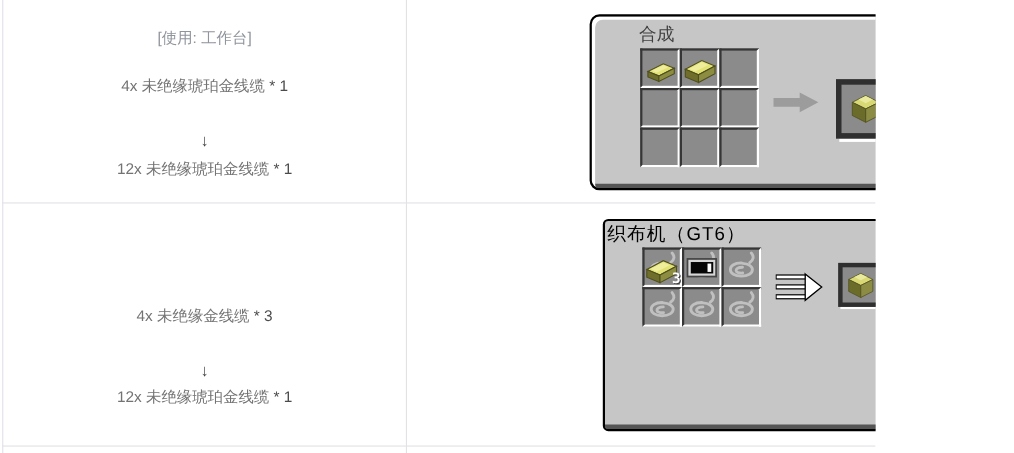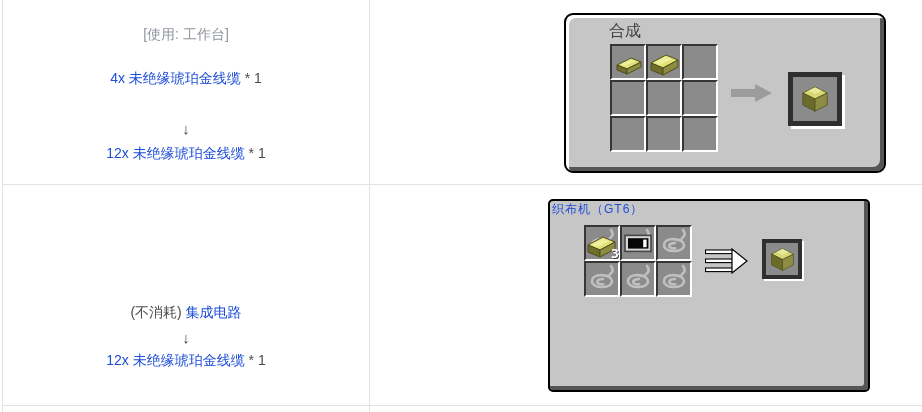--- a/index.html
+++ b/index.html
@@ -1,38 +1,38 @@
 <!DOCTYPE html>
 <html><head>
 <meta charset="utf-8">
 <style>
   html,body{margin:0;padding:0;background:#fff;}
-  .page{position:relative;width:922px;height:412px;background:#ffffff;overflow:hidden;
-        font-family:"Liberation Sans","DejaVu Sans",sans-serif;font-size:14px;color:#4b4b4b;}
+  .page{position:relative;width:752px;height:412px;background:#ffffff;overflow:hidden;
+        font-family:"Liberation Sans","DejaVu Sans",sans-serif;font-size:14px;color:#4b4b4b;padding-left:44px;}
   .tborder{position:absolute;background:#e1e2e6;}
   .vline{width:1px;top:0;height:412px;}
   .hline{height:1px;left:2px;right:0;}
   .cell{position:absolute;}
   .text-cell{left:3px;width:366px;}
   .gui-cell{left:370px;width:552px;}
   .tline{position:absolute;left:0;width:100%;text-align:center;line-height:17px;white-space:pre;}
   .hdr{color:#90949c;}
-  .lnk{color:#1d4ed8;text-decoration:none;cursor:pointer;}
+  .lnk{color:#737373;text-decoration:none;cursor:pointer;}
   .suf,.pre{color:#4b4b4b;}
   .darr{color:#444;font-size:15px;}
 
   
   .mc-panel{position:absolute;background:#c6c6c6;border:2px solid #000;box-sizing:border-box;}
-  .p1{left:194px;top:13px;width:322px;height:160px;border-radius:9px;
+  .p1{left:166px;top:13px;width:322px;height:160px;border-radius:9px;
       box-shadow:inset 3px 3px 0 #ffffff, inset -4px -4px 0 #555555;}
   .p2{left:178px;top:14px;width:322px;height:193px;border-radius:5px;
       box-shadow:inset -4px -4px 0 #555555;}
   .mc-title{position:absolute;color:#3f3f3f;}
   .t1{left:43px;top:6px;font-size:16px;}
-  .t2{left:2px;top:0px;font-size:12px;color:#1d4ed8;letter-spacing:1px;}
+  .t2{left:2px;top:0px;font-size:17px;color:#000000;letter-spacing:1px;}
 
   .grid{position:absolute;display:grid;}
   .g33{left:44px;top:29px;grid-template-columns:repeat(3,36px);grid-template-rows:repeat(3,36px);}
   .g32{left:34px;top:24px;grid-template-columns:repeat(3,36px);grid-template-rows:repeat(2,36px);}
   .slot{width:36px;height:36px;box-sizing:border-box;background:#8b8b8b;position:relative;
         border-top:2px solid #363636;border-left:2px solid #363636;
         border-bottom:2px solid #ffffff;border-right:2px solid #ffffff;}
   .slot svg{position:absolute;left:0;top:0;}
 
   .out-slot{position:absolute;background:#8b8b8b;box-sizing:border-box;display:flex;align-items:center;justify-content:center;}
@@ -125,21 +125,21 @@
 
       <div class="out-slot out-big">
         <svg width="30" height="30" viewBox="0 0 16 16">
             <use href="#sym-cube"></use>
           </svg>
       </div>
     </div>
   </section>
 
   <section class="cell text-cell" style="top:185px;height:220px">
-    <div class="tline" style="top:119px"><span class="pre">(不消耗) </span><a class="lnk">集成电路</a><span class="suf"></span></div>
+    <div class="tline" style="top:94px"><span class="pre"></span><a class="lnk">4x 未绝缘金线缆</a><span class="suf"> * 3</span></div>
     <div class="tline darr" style="top:144px">↓</div>
     <div class="tline" style="top:167px"><span class="pre"></span><a class="lnk">12x 未绝缘琥珀金线缆</a><span class="suf"> * 1</span></div>
   </section>
 
   <section class="cell gui-cell" style="top:185px;height:220px">
     <div class="mc-panel p2">
       <div class="mc-title t2">织布机（GT6）</div>
 
       <div class="grid g32">
         <div class="slot">

